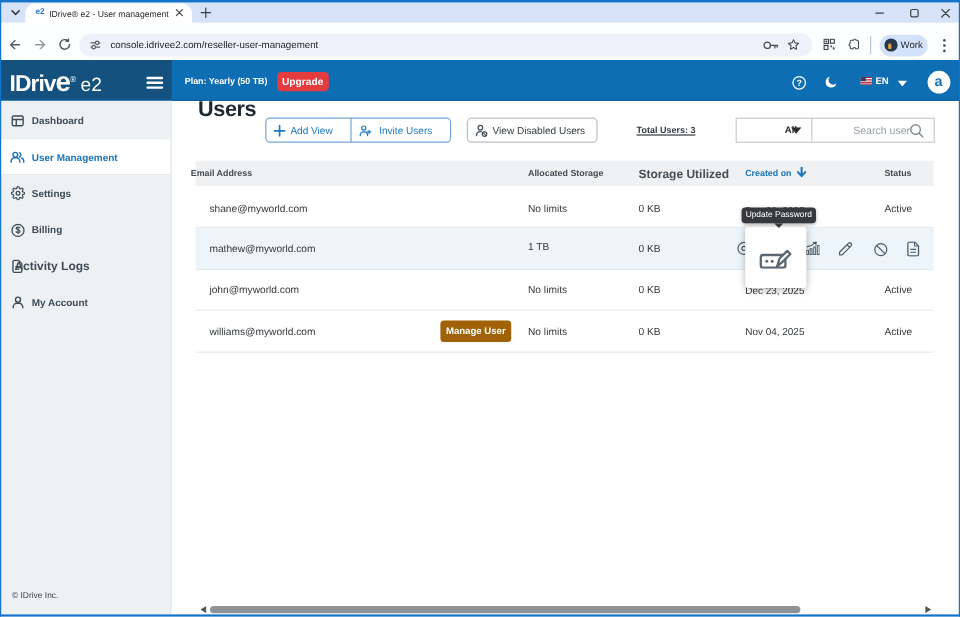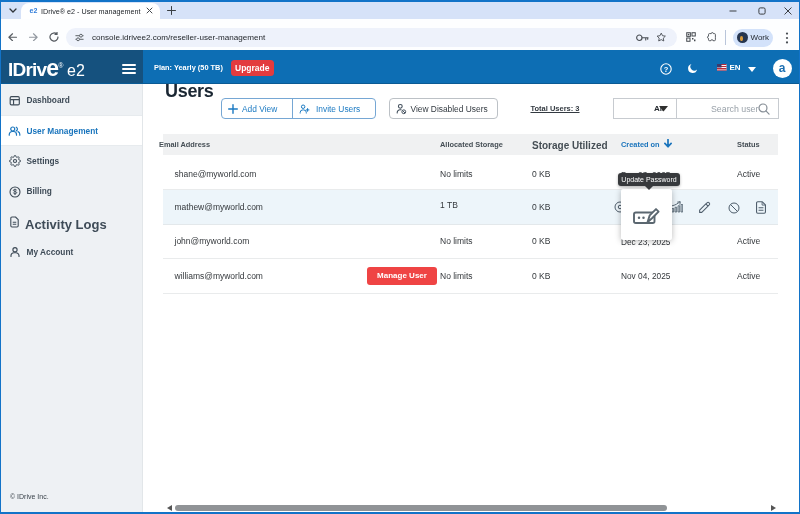--- a/index.html
+++ b/index.html
@@ -132,21 +132,21 @@
 <div class="a" style="left:26.5px;top:156px;font-size:8.3px;font-weight:700;color:#3e4b57;">Settings</div>
 <svg class="a" style="left:8.5px;top:185.5px;" width="12" height="12" viewBox="0 0 24 24">
     <circle cx="12" cy="12" r="10" stroke="#3e4b57" stroke-width="2.2" fill="none"></circle>
     <path d="M12 6v12M15.2 8.6c0-1.2-1.4-2-3.2-2s-3.2.8-3.2 2 1 1.9 3.2 2.3c2.2.4 3.4 1.1 3.4 2.4 0 1.3-1.5 2.1-3.4 2.1s-3.3-.9-3.3-2.1" stroke="#3e4b57" stroke-width="2" fill="none"></path>
   </svg>
 <div class="a" style="left:26.5px;top:186.4px;font-size:8.3px;font-weight:700;color:#3e4b57;">Billing</div>
 <svg class="a" style="left:9px;top:215.8px;" width="11" height="12" viewBox="0 0 22 24">
     <path d="M13 2H6a2.4 2.4 0 0 0-2.4 2.4v15.2A2.4 2.4 0 0 0 6 22h10a2.4 2.4 0 0 0 2.4-2.4V7.4z" stroke="#3e4b57" stroke-width="2.2" fill="none" stroke-linejoin="round"></path>
     <path d="M7.5 12.5h7M7.5 16.5h7" stroke="#3e4b57" stroke-width="2"></path>
   </svg>
-<div class="a" style="left:25px;top:216.7px;font-size:13px;font-weight:700;color:#3e4b57;">Activity Logs</div>
+<div class="a" style="left:12px;top:216.7px;font-size:10px;font-weight:700;color:#3e4b57;">Activity Logs</div>
 <svg class="a" style="left:8.5px;top:246px;" width="12" height="12" viewBox="0 0 24 24">
     <circle cx="12" cy="7.5" r="4.2" stroke="#3e4b57" stroke-width="2.3" fill="none"></circle>
     <path d="M4 21v-1.3a6.2 6.2 0 0 1 6.2-6.2h3.6A6.2 6.2 0 0 1 20 19.7V21" stroke="#3e4b57" stroke-width="2.3" fill="none" stroke-linecap="round"></path>
   </svg>
 <div class="a" style="left:26.5px;top:247px;font-size:8.3px;font-weight:700;color:#3e4b57;">My Account</div>
 
 <div class="a" style="left:165px;top:81px;font-size:18px;font-weight:700;color:#1b2733;letter-spacing:-0.3px;">Users</div>
 <div class="a" style="left:221px;top:98px;width:155px;height:21px;border:1px solid #76a7d4;border-radius:4px;"></div>
 <div class="a" style="left:292px;top:98px;width:1px;height:21px;background:#76a7d4;"></div>
 <svg class="a" style="left:227.5px;top:103.5px;" width="10" height="10" viewBox="0 0 10 10">
@@ -226,21 +226,21 @@
     <path d="M6.5 12.5h9M6.5 17h9" stroke="#4e5d6b" stroke-width="1.9"></path>
   </svg>
 
 <div class="a" style="left:174.5px;top:236.1px;font-size:8.5px;color:#34383c;">john@myworld.com</div>
 <div class="a" style="left:440px;top:236.1px;font-size:8.5px;color:#34383c;">No limits</div>
 <div class="a" style="left:532px;top:236.1px;font-size:8.5px;color:#34383c;">0 KB</div>
 <div class="a" style="left:621px;top:236.6px;font-size:8.3px;color:#34383c;">Dec 23, 2025</div>
 <div class="a" style="left:737px;top:236.1px;font-size:8.5px;color:#34383c;">Active</div>
 
 <div class="a" style="left:174.5px;top:270.6px;font-size:8.5px;color:#34383c;">williams@myworld.com</div>
-<div class="a" style="left:367px;top:267px;width:70px;height:17.5px;background:#ef4444;border-radius:3px;color:#fff;font-size:8px;font-weight:700;text-align:center;line-height:17.5px;">Manage User</div>
+<div class="a" style="left:367px;top:267px;width:59px;height:17.5px;background:#a16207;border-radius:3px;color:#fff;font-size:8px;font-weight:700;text-align:center;line-height:17.5px;">Manage User</div>
 <div class="a" style="left:440px;top:270.6px;font-size:8.5px;color:#34383c;">No limits</div>
 <div class="a" style="left:532px;top:270.6px;font-size:8.5px;color:#34383c;">0 KB</div>
 <div class="a" style="left:621px;top:271.1px;font-size:8.3px;color:#34383c;">Nov 04, 2025</div>
 <div class="a" style="left:737px;top:270.6px;font-size:8.5px;color:#34383c;">Active</div>
 
 <div class="a" style="left:620.5px;top:189px;width:51px;height:50.5px;background:#fff;border-radius:2px;box-shadow:0 1px 6px rgba(0,0,0,0.28);"></div>
 <svg class="a" style="left:632px;top:207px;" width="28" height="17" viewBox="0 0 28 17">
     <rect x="2" y="5.5" width="20.5" height="10.5" rx="1.8" stroke="#5b6770" stroke-width="1.9" fill="#fff"></rect>
     <circle cx="7" cy="10.8" r="1.25" fill="#5b6770"></circle>
     <circle cx="11.5" cy="10.8" r="1.25" fill="#5b6770"></circle>

